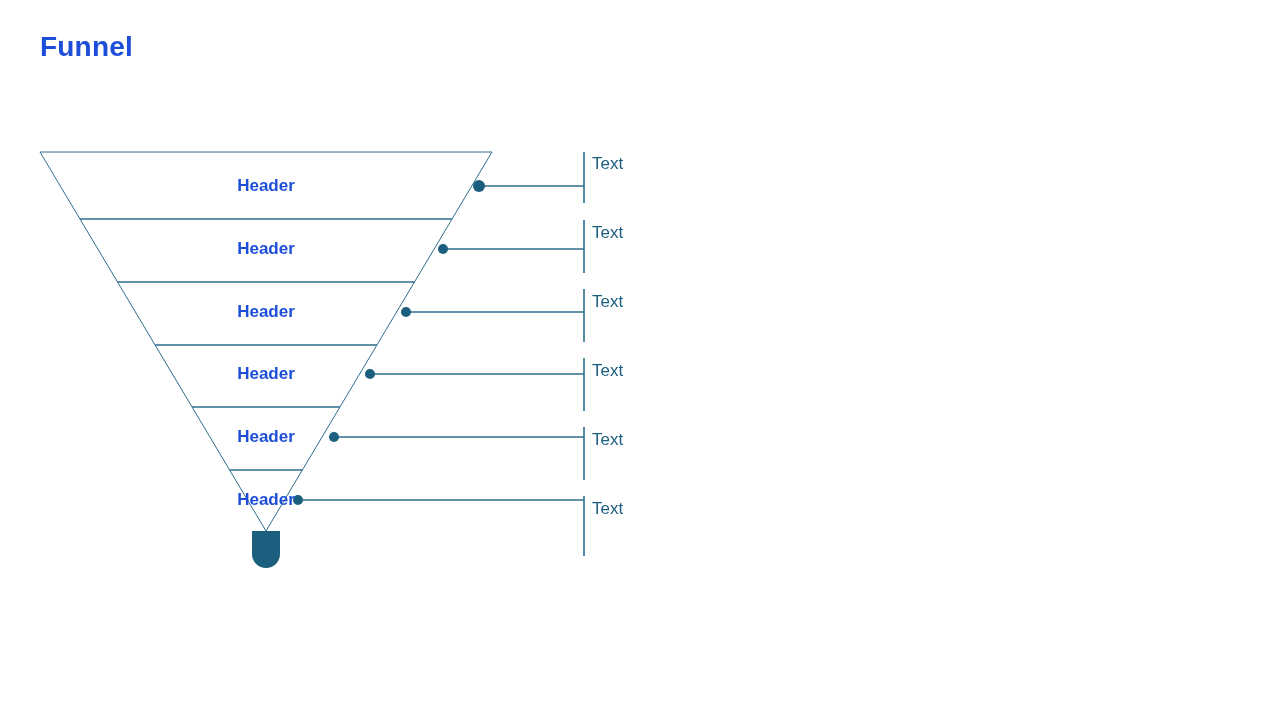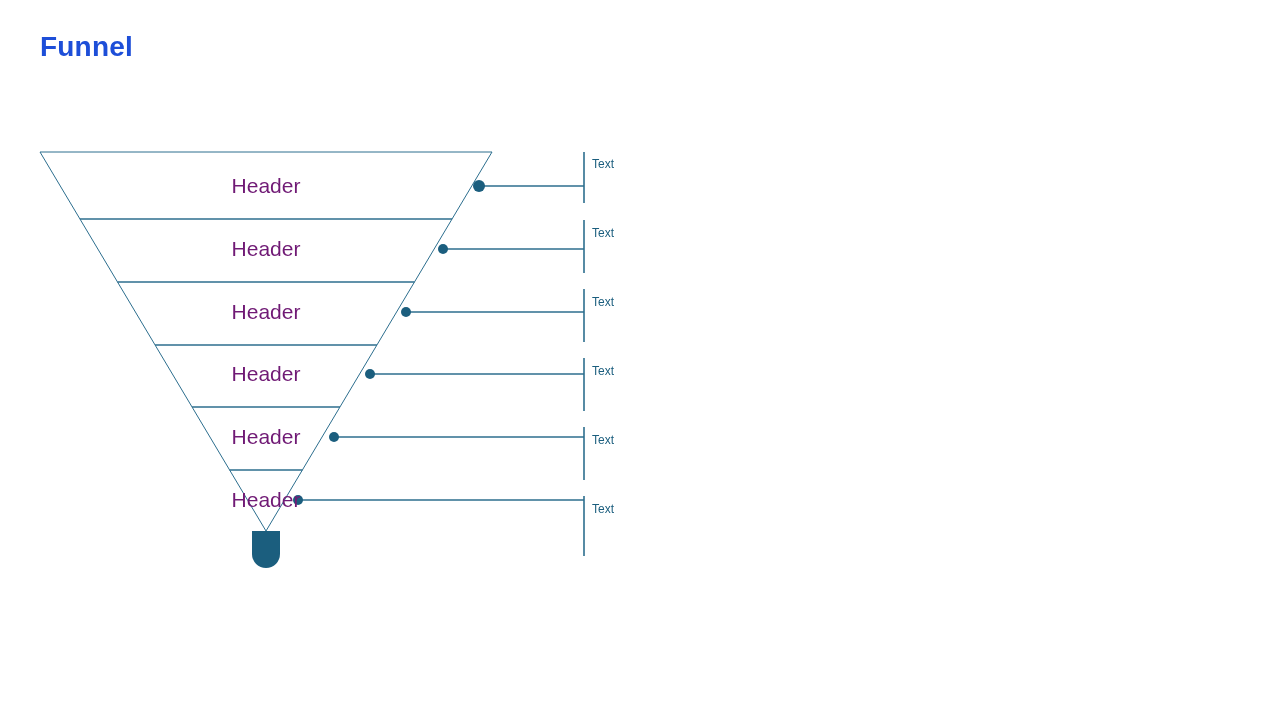--- a/index.html
+++ b/index.html
@@ -33,30 +33,30 @@
   }
   #funnel-svg {
     position: absolute;
     left: 0;
     top: 0;
     width: 1280px;
     height: 720px;
   }
   .band-header {
     position: absolute;
-    font-size: 21px;
-    font-weight: normal;
-    color: #701a75;
+    font-size: 17px;
+    font-weight: bold;
+    color: #1d4ed8;
     white-space: nowrap;
     transform: translate(-50%, -50%);
     line-height: 20px;
   }
   .side-text {
     position: absolute;
-    font-size: 12px;
+    font-size: 17px;
     font-weight: normal;
     color: #1b5e7e;
     white-space: nowrap;
     transform: translateY(-50%);
     line-height: 20px;
   }
 </style>
 </head>
 <body>
 

